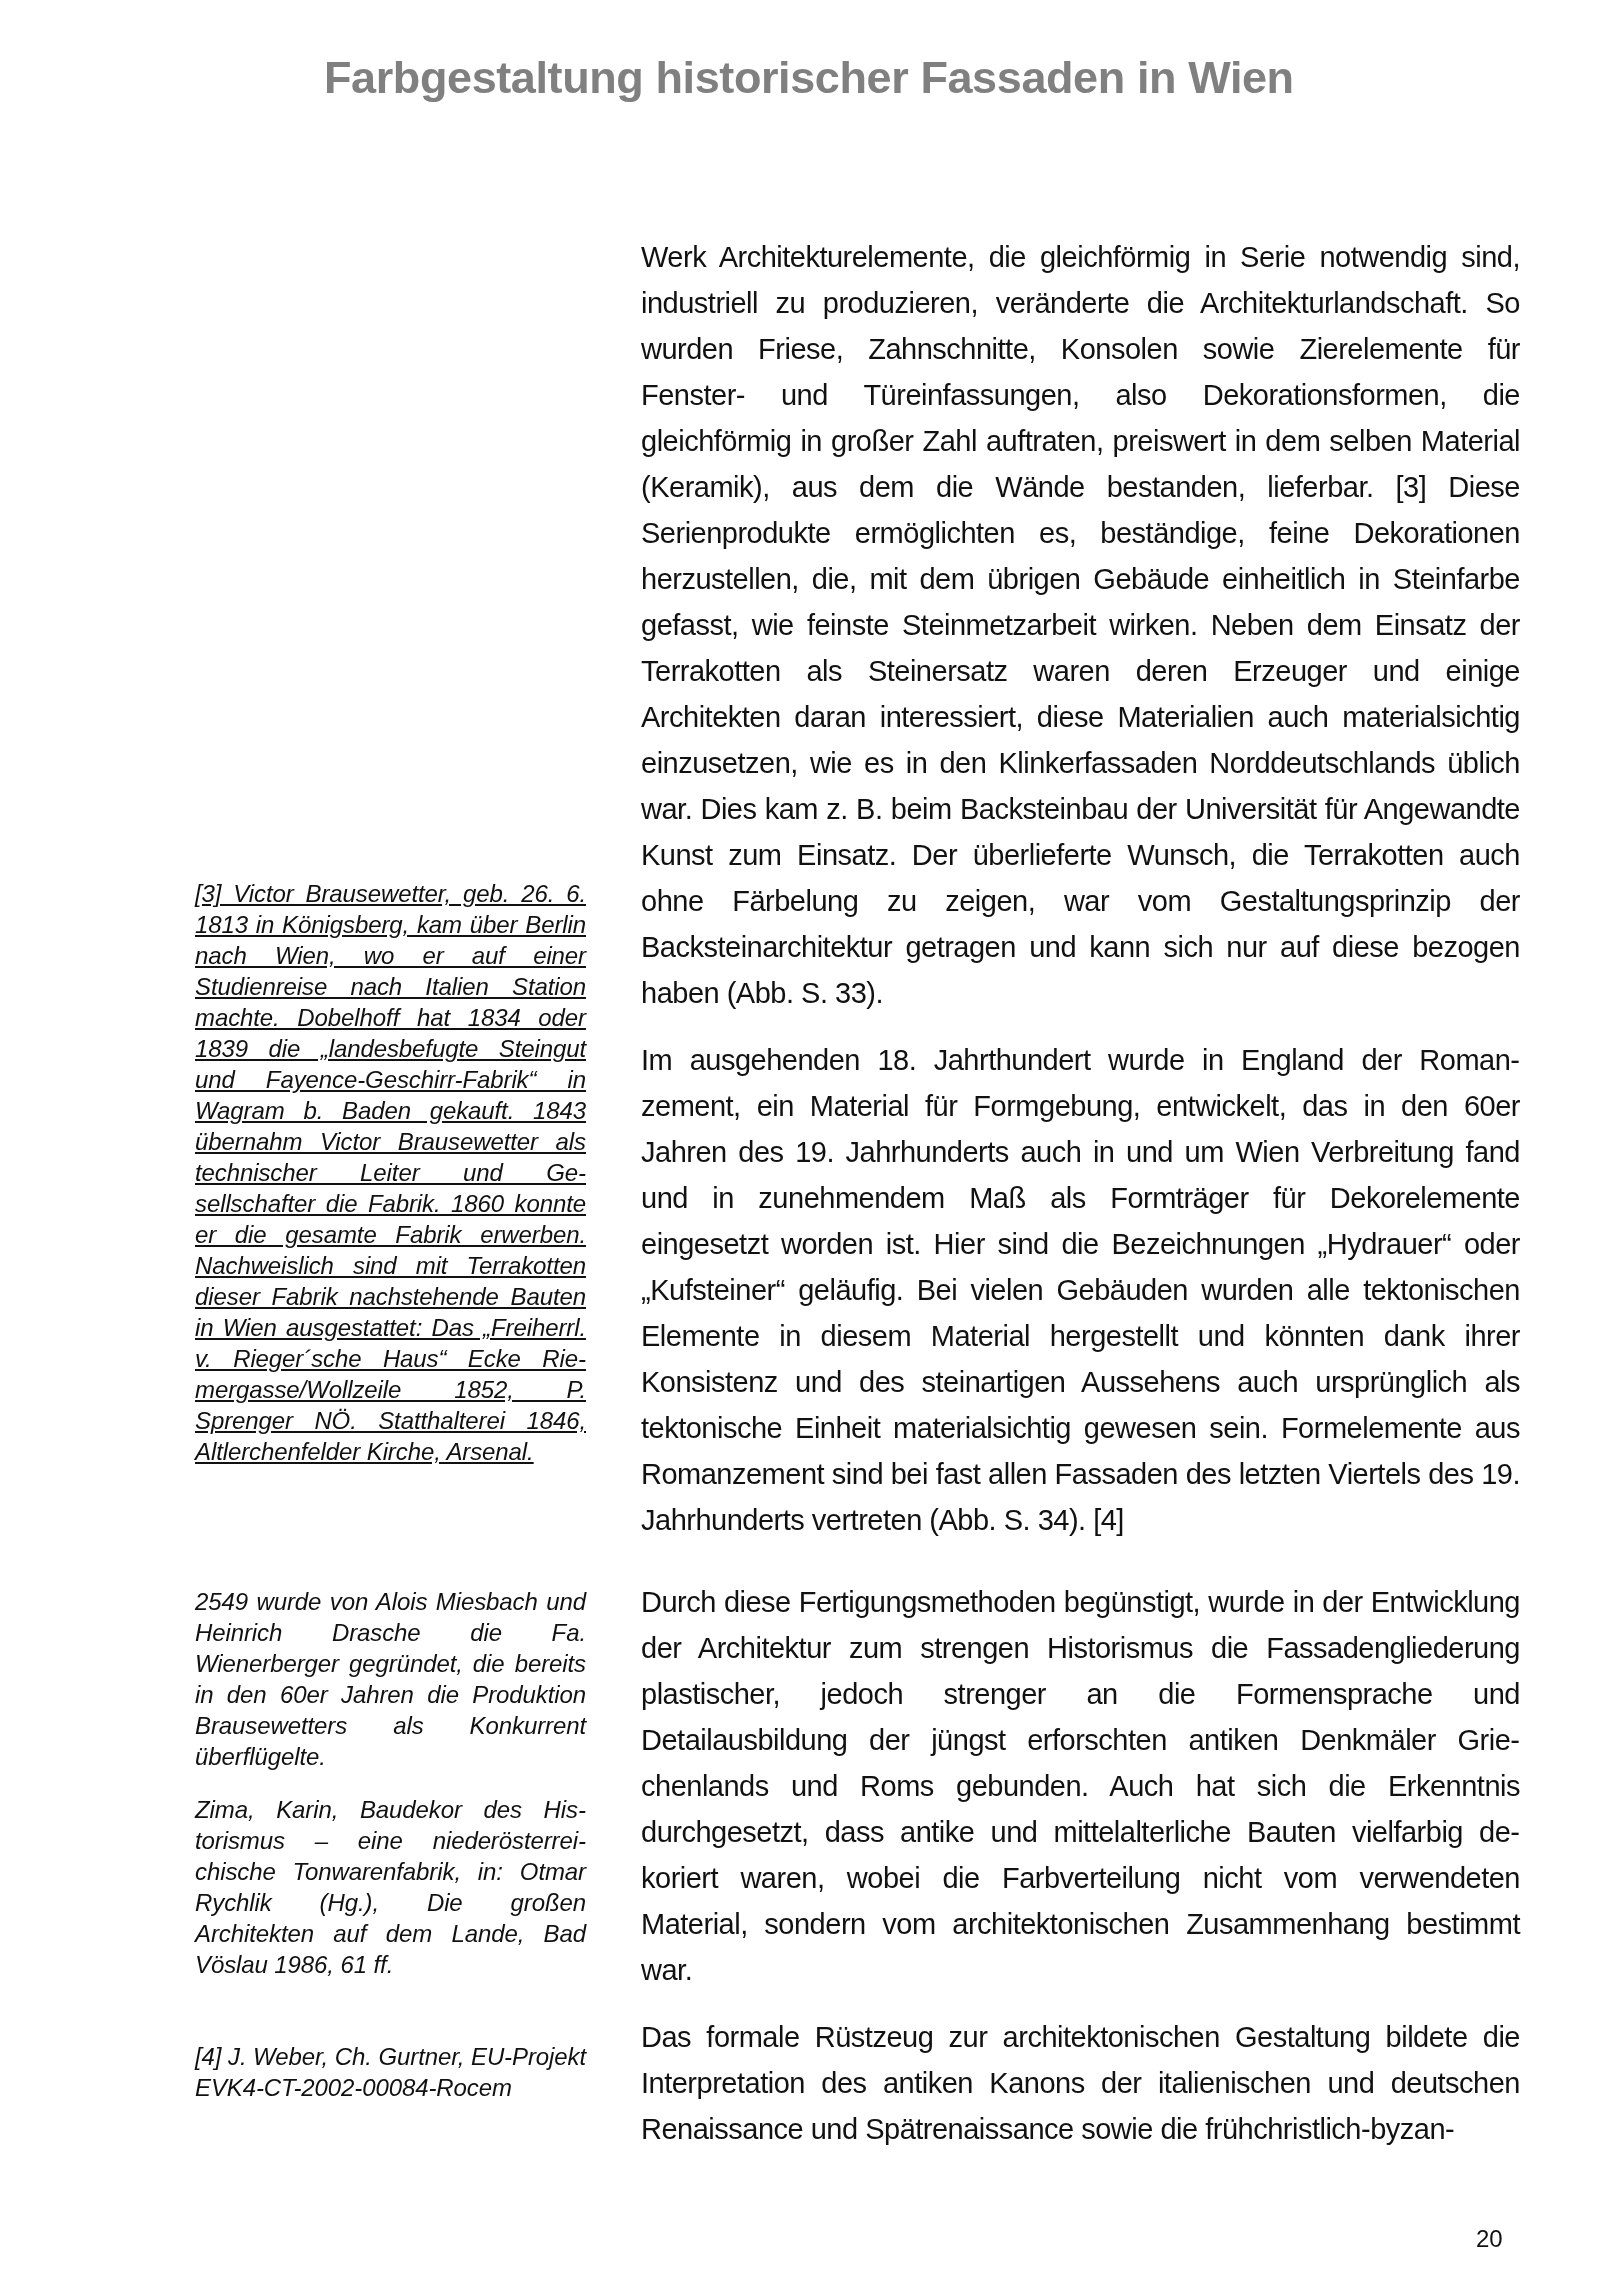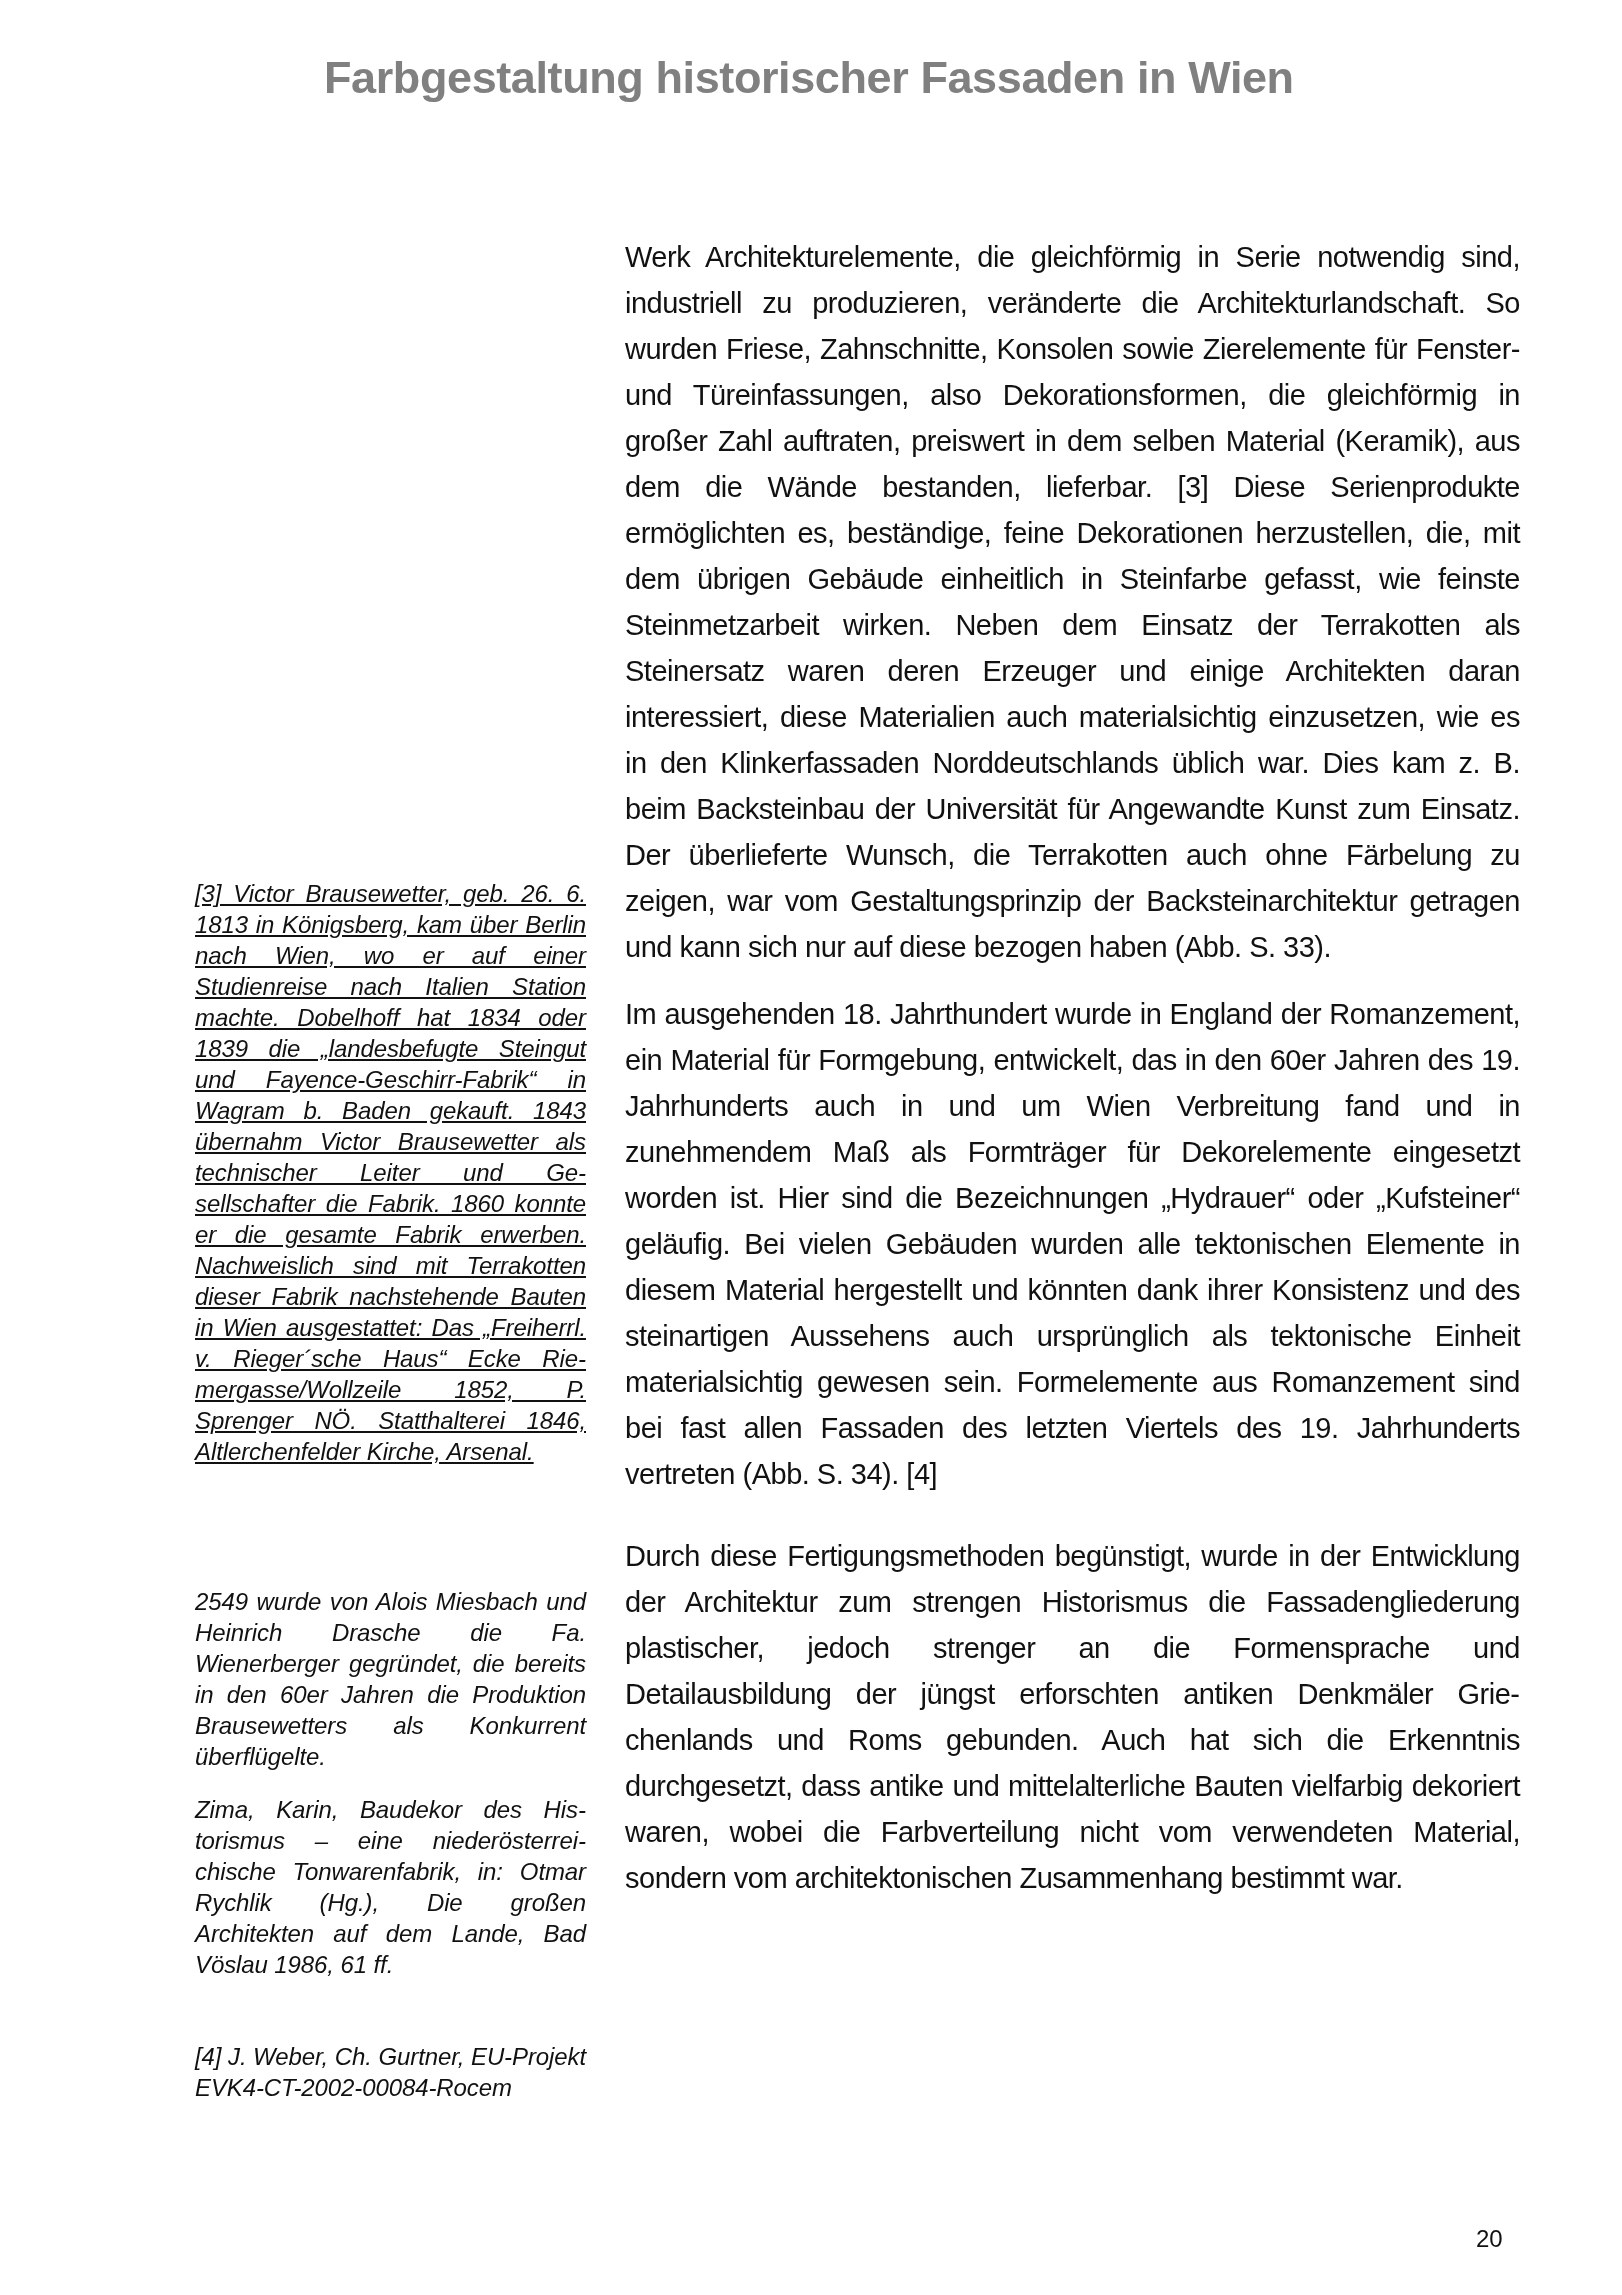--- a/index.html
+++ b/index.html
@@ -29,21 +29,21 @@
       letter-spacing: -0.4px;
       white-space: nowrap;
     }
     .main-column {
       position: absolute;
       left: 625px;
       top: 234px;
       width: 895px;
     }
     .body-paragraph {
-      margin: 0 0 21px 0;
+      margin: 0 0 21px 16px;
       font-size: 29px;
       line-height: 46px;
       text-align: justify;
       text-align-last: left;
       letter-spacing: -0.5px;
       word-spacing: 0px;
       hyphens: manual;
       color: #111111;
     }
     .body-paragraph.gap-large {
@@ -79,20 +79,21 @@
   </style>
 </head>
 <body>
 
 <h1 class="page-title">Farbgestaltung historischer Fassaden in Wien</h1>
 
 <div class="main-column">
   <p class="body-paragraph">Werk Architekturelemente, die gleichförmig in Serie notwendig sind, industriell zu produzieren, veränderte die Architekturland­schaft. So wurden Friese, Zahnschnitte, Konsolen sowie Ziere­lemente für Fenster- und Türeinfassungen, also Dekorationsformen, die gleichförmig in großer Zahl auftraten, preiswert in dem selben Material (Keramik), aus dem die Wände bestanden, lieferbar. [3] Diese Serienprodukte ermöglichten es, beständige, feine Dekora­tionen herzustellen, die, mit dem übrigen Gebäude einheitlich in Steinfarbe gefasst, wie feinste Steinmetzarbeit wirken. Neben dem Einsatz der Terrakotten als Steinersatz waren deren Erzeuger und einige Architekten daran interessiert, diese Materialien auch mate­rialsichtig einzusetzen, wie es in den Klinkerfassaden Nord­deutschlands üblich war. Dies kam z. B. beim Backsteinbau der Universität für Angewandte Kunst zum Einsatz. Der überlieferte Wunsch, die Terrakotten auch ohne Färbelung zu zeigen, war vom Gestaltungsprinzip der Backsteinarchitektur getragen und kann sich nur auf diese bezogen haben (Abb. S. 33).</p>
   <p class="body-paragraph gap-large">Im ausgehenden 18. Jahrthundert wurde in England der Roman­zement, ein Material für Formgebung, entwickelt, das in den 60er Jahren des 19. Jahrhunderts auch in und um Wien Verbreitung fand und in zunehmendem Maß als Formträger für Dekorelemente eingesetzt worden ist. Hier sind die Bezeichnungen „Hydrauer“ oder „Kufsteiner“ geläufig. Bei vielen Gebäuden wurden alle tekto­nischen Elemente in diesem Material hergestellt und könnten dank ihrer Konsistenz und des steinartigen Aussehens auch ursprüng­lich als tektonische Einheit materialsichtig gewesen sein. Form­elemente aus Romanzement sind bei fast allen Fassaden des letz­ten Viertels des 19. Jahrhunderts vertreten (Abb. S. 34). [4]</p>
   <p class="body-paragraph">Durch diese Fertigungsmethoden begünstigt, wurde in der Ent­wicklung der Architektur zum strengen Historismus die Fassaden­gliederung plastischer, jedoch strenger an die Formensprache und Detailausbildung der jüngst erforschten antiken Denkmäler Grie­chenlands und Roms gebunden. Auch hat sich die Erkenntnis durchgesetzt, dass antike und mittelalterliche Bauten vielfarbig de­koriert waren, wobei die Farbverteilung nicht vom verwendeten Material, sondern vom architektonischen Zusammenhang be­stimmt war.</p>
+  <p class="body-paragraph">Das formale Rüstzeug zur architektonischen Gestaltung bildete die Interpretation des antiken Kanons der italienischen und deutschen Renaissance und Spätrenaissance sowie die frühchristlich-byzan-</p>
 </div>
 
 <div class="sidenote-column note-3">
   <p class="sidenote">[3] Victor Brausewetter, geb. 26. 6. 1813 in Königsberg, kam über Berlin nach Wien, wo er auf einer Studienreise nach Ita­lien Station machte. Dobelhoff hat 1834 oder 1839 die „lan­desbefugte Steingut und Fa­yence-Geschirr-Fabrik“ in Wa­gram b. Baden gekauft. 1843 übernahm Victor Brausewetter als technischer Leiter und Ge­sellschafter die Fabrik. 1860 konnte er die gesamte Fabrik erwerben. Nachweislich sind mit Terrakotten dieser Fabrik nachstehende Bauten in Wien ausgestattet: Das „Freiherrl. v. Rieger´sche Haus“ Ecke Rie­mergasse/Wollzeile 1852, P. Sprenger NÖ. Statthalterei 1846, Altlerchenfelder Kirche, Arsenal.</p>
 </div>
 
 <div class="sidenote-column note-wienerberger">
   <p class="sidenote">2549 wurde von Alois Miesbach und Heinrich Drasche die Fa. Wienerberger gegründet, die bereits in den 60er Jahren die Produktion Brausewetters als Konkurrent überflügelte.</p>
 </div>
 

